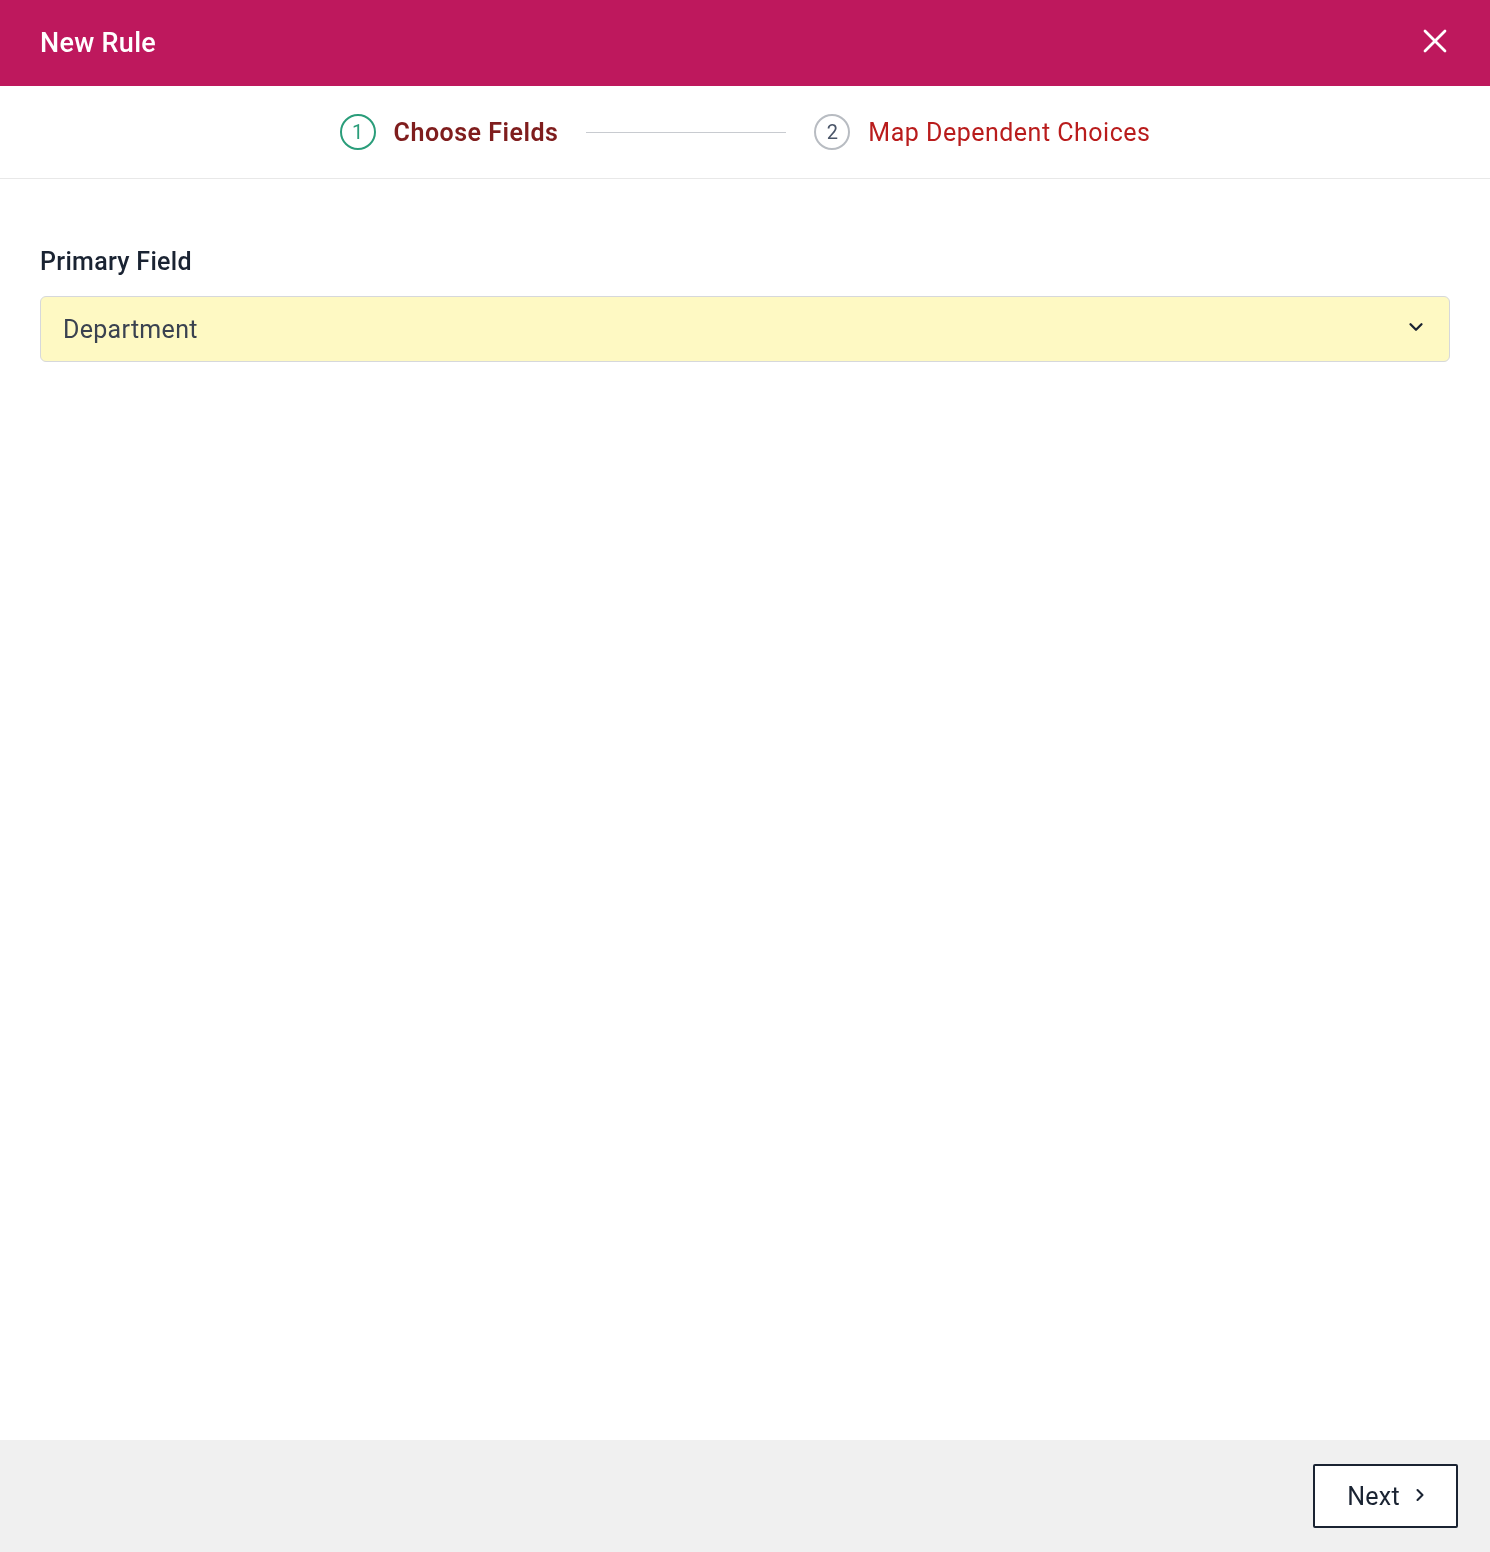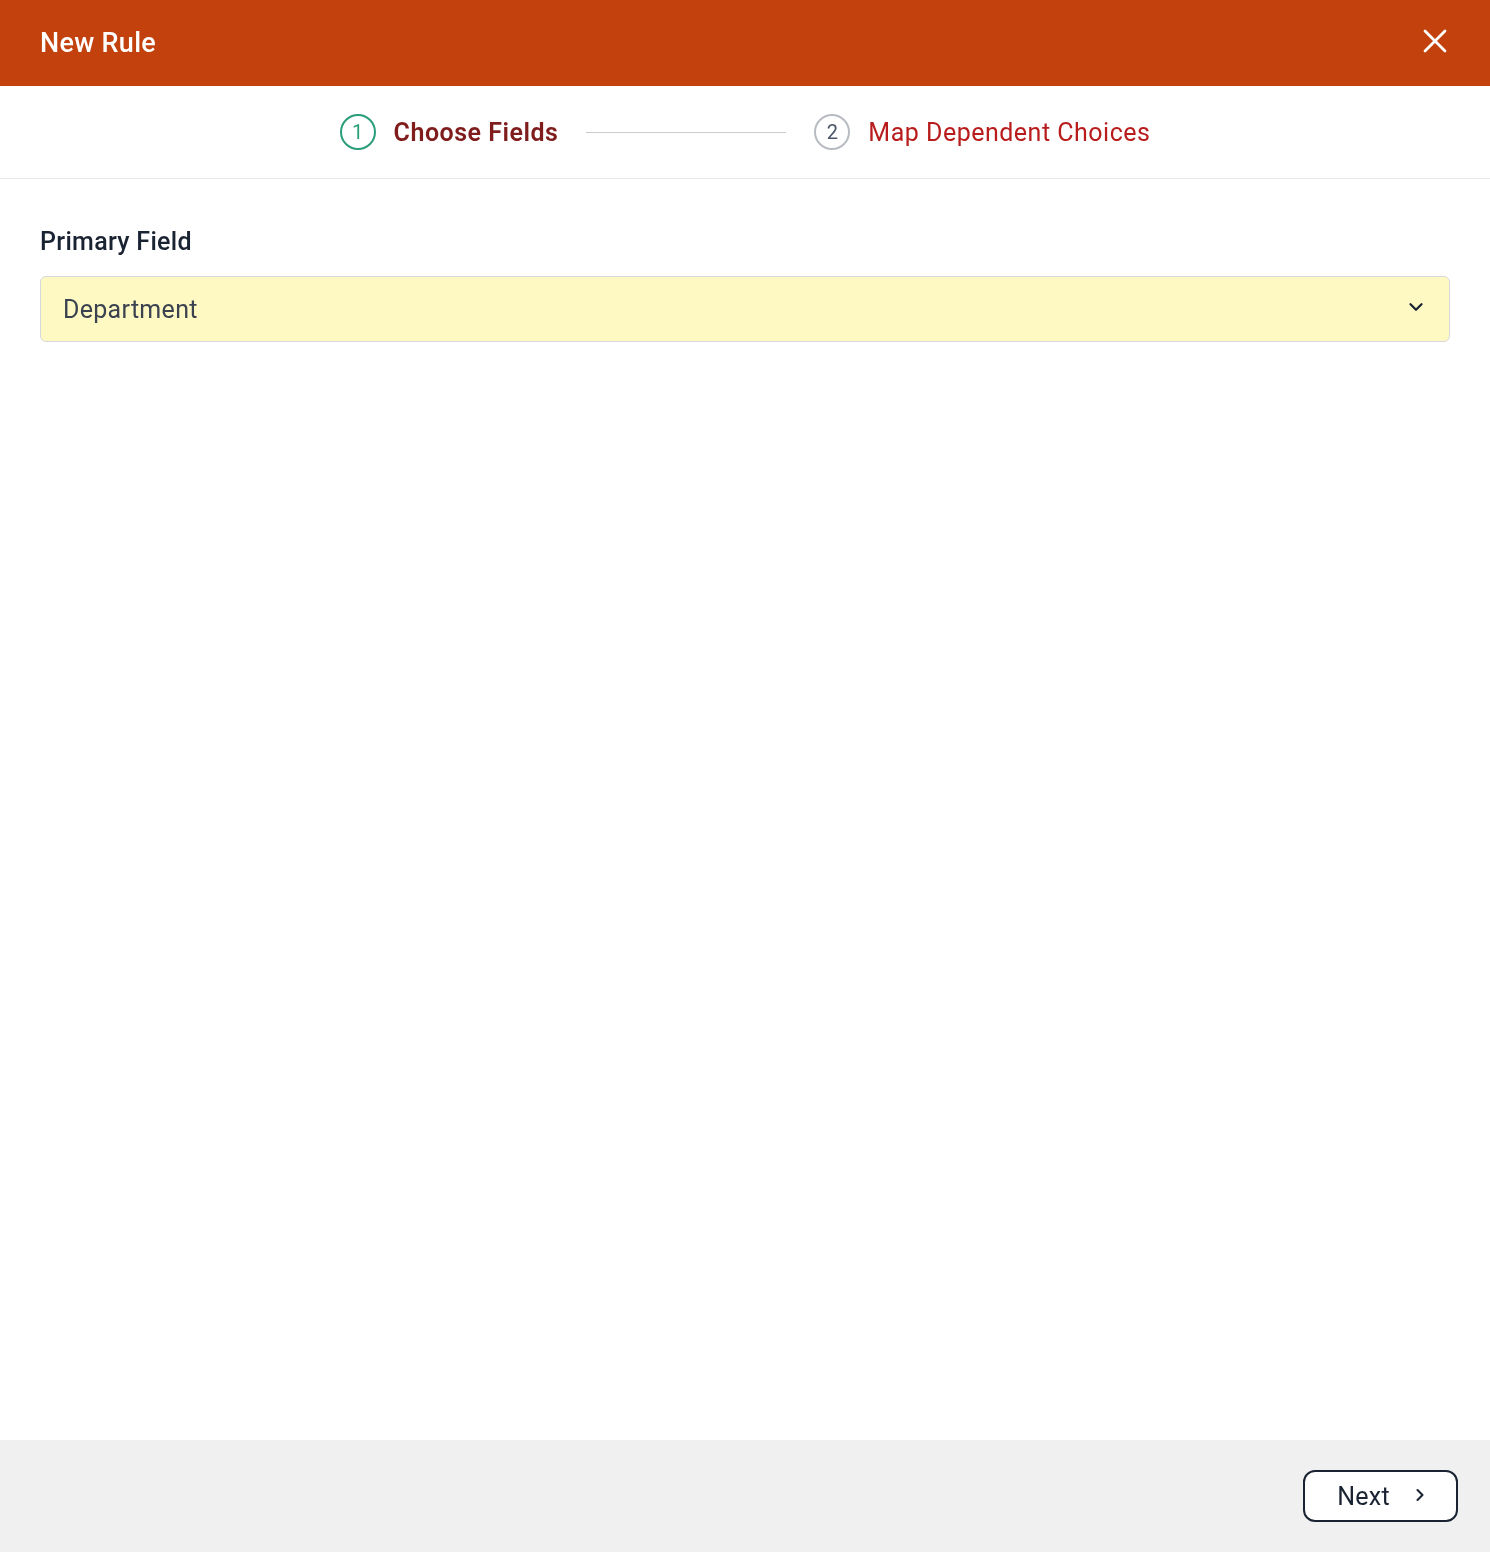--- a/index.html
+++ b/index.html
@@ -10,21 +10,21 @@
     body {
       font-family: -apple-system, BlinkMacSystemFont, "Segoe UI", Roboto, Helvetica, Arial, sans-serif;
       background: #ffffff;
       width: 1490px;
       height: 1552px;
       display: flex;
       flex-direction: column;
       overflow: hidden;
     }
     .header {
-      background: #c2410c;
+      background: #be185d;
       height: 86px;
       display: flex;
       align-items: center;
       justify-content: space-between;
       padding: 0 40px;
     }
     .header-title {
       color: #ffffff;
       font-size: 27px;
       font-weight: 500;
@@ -87,20 +87,21 @@
       width: 200px;
       height: 1px;
       background: #c8cbd0;
     }
     .content {
       flex: 1;
       padding: 48px 40px;
     }
     .field-group {
       margin-bottom: 44px;
+      margin-top: 20px;
     }
     .field-label {
       font-size: 25px;
       color: #1a2332;
       font-weight: 500;
       letter-spacing: 0.3px;
       margin-bottom: 20px;
       display: block;
     }
     .select-box {
@@ -128,26 +129,26 @@
       background: #f0f0f0;
       height: 112px;
       display: flex;
       align-items: center;
       justify-content: flex-end;
       padding: 0 32px;
     }
     .next-btn {
       background: #ffffff;
       border: 2px solid #1a2332;
-      border-radius: 12px;
-      height: 52px;
+      border-radius: 2px;
+      height: 64px;
       padding: 0 26px 0 32px;
       display: flex;
       align-items: center;
-      gap: 20px;
+      gap: 10px;
       cursor: pointer;
       font-size: 25px;
       color: #1a2332;
       letter-spacing: 0.3px;
       font-family: inherit;
     }
     .next-btn svg {
       width: 20px;
       height: 20px;
     }

